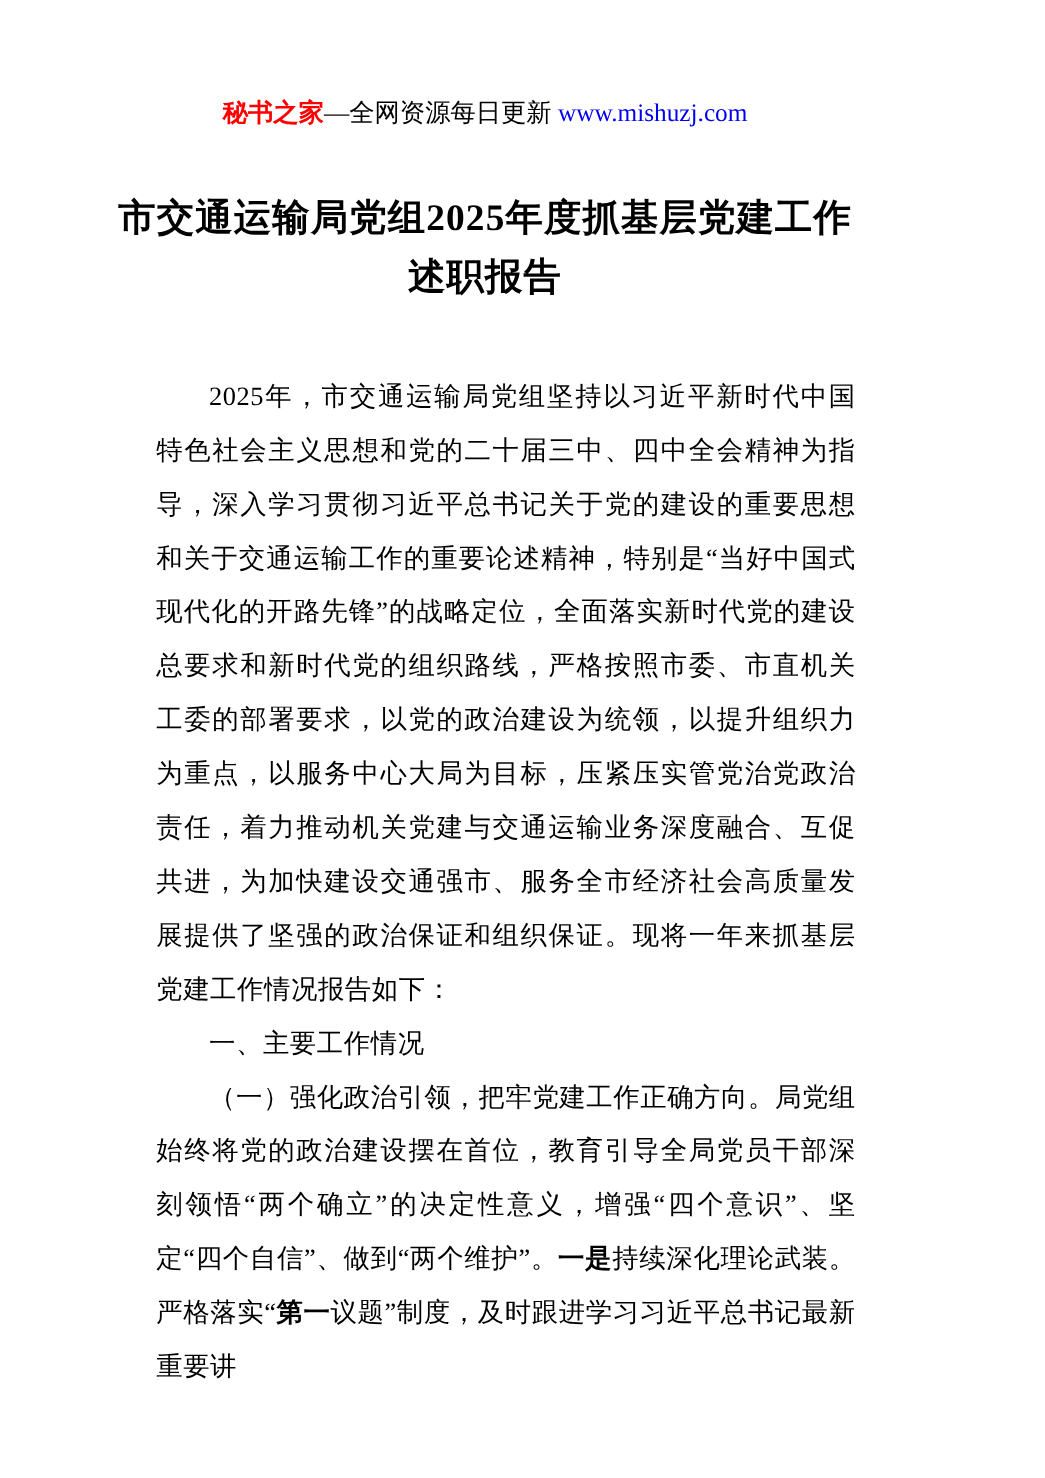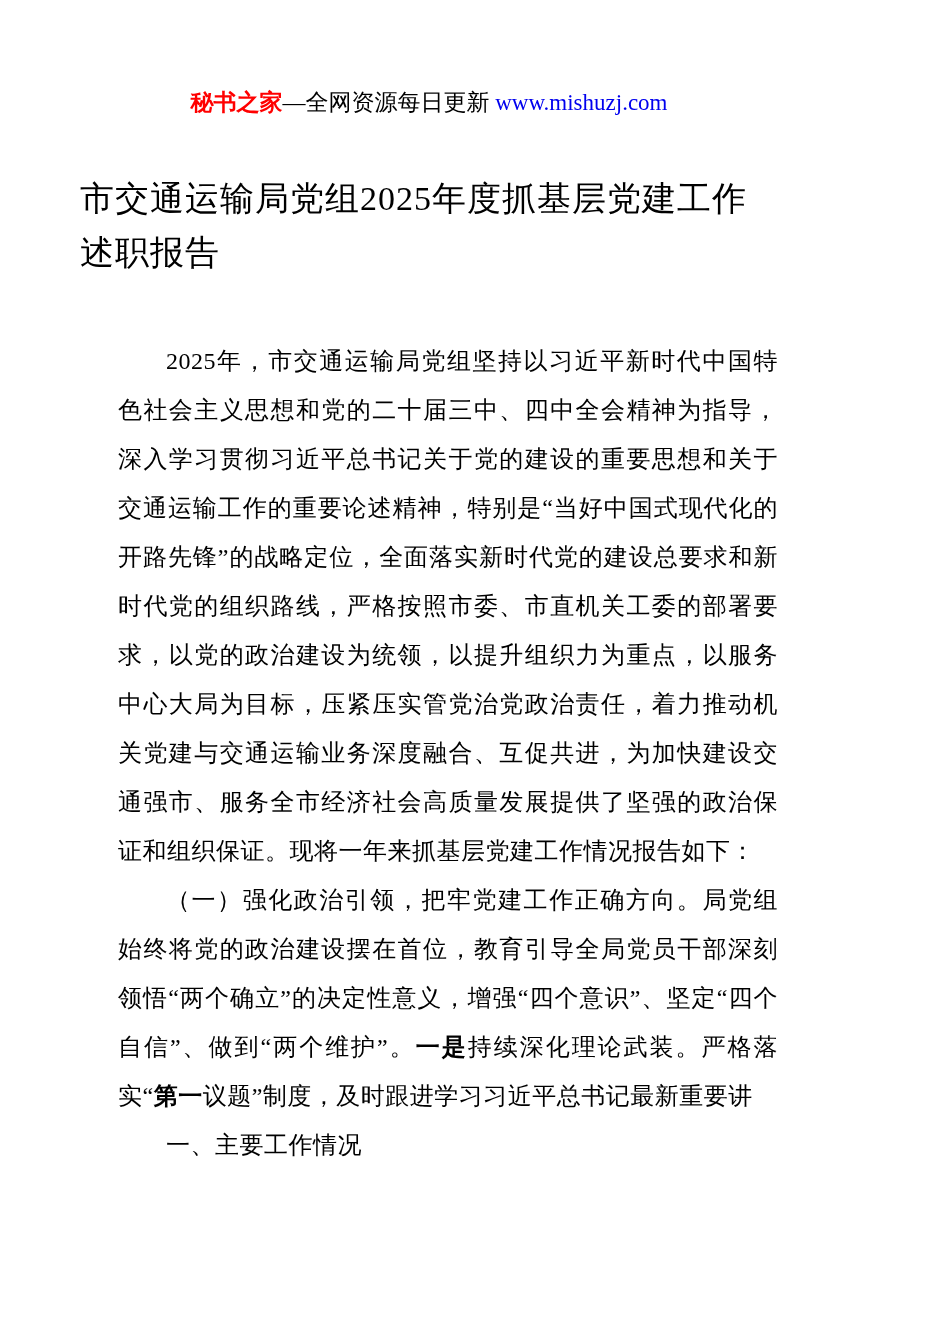--- a/index.html
+++ b/index.html
@@ -11,21 +11,21 @@
     width: 950px;
     height: 1344px;
     overflow: hidden;
     font-family: "Liberation Serif", serif;
     color: #000000;
   }
   .page {
     box-sizing: border-box;
     width: 900px;
     height: 1344px;
-    padding: 88px 122px 0 80px;
+    padding: 88px 122px 0 104px;
     overflow: hidden;
   }
   .header-line {
     text-align: center;
     font-size: 23px;
     line-height: 1.3;
     white-space: nowrap;
   }
   .brand {
     color: #ff0000;
@@ -35,22 +35,22 @@
     color: #000000;
   }
   .url {
     color: #0000ee;
     text-decoration: none;
   }
   .doc-title {
     margin: 54px auto 0 auto;
     width: 100%;
     font-size: 34px;
-    font-weight: normal;
-    text-align: left;
+    font-weight: bold;
+    text-align: center;
     line-height: 1.6;
     letter-spacing: 1px;
   }
   .doc-body {
     margin-top: 56px;
     font-size: 24px;
     line-height: 49px;
     text-align: justify;
     letter-spacing: 0.5px;
     margin-left: 38px;
@@ -70,17 +70,17 @@
 <div class="page">
 
   <div class="header-line">
     <span class="brand">秘书之家</span><span class="tagline">—全网资源每日更新 </span><a class="url" href="#">www.mishuzj.com</a>
   </div>
 
   <h1 class="doc-title">市交通运输局党组2025年度抓基层党建工作述职报告</h1>
 
   <div class="doc-body">
       <p class="para"><span>2025年，市交通运输局党组坚持以习近平新时代中国特色社会主义思想和党的二十届三中、四中全会精神为指导，深入学习贯彻习近平总书记关于党的建设的重要思想和关于交通运输工作的重要论述精神，特别是“当好中国式现代化的开路先锋”的战略定位，全面落实新时代党的建设总要求和新时代党的组织路线，严格按照市委、市直机关工委的部署要求，以党的政治建设为统领，以提升组织力为重点，以服务中心大局为目标，压紧压实管党治党政治责任，着力推动机关党建与交通运输业务深度融合、互促共进，为加快建设交通强市、服务全市经济社会高质量发展提供了坚强的政治保证和组织保证。现将一年来抓基层党建工作情况报告如下：</span></p>
+      <p class="para"><span>一、主要工作情况</span></p>
       <p class="para"><span>（一）强化政治引领，把牢党建工作正确方向。局党组始终将党的政治建设摆在首位，教育引导全局党员干部深刻领悟“两个确立”的决定性意义，增强“四个意识”、坚定“四个自信”、做到“两个维护”。</span><span class="bold">一是</span><span>持续深化理论武装。严格落实“</span><span class="bold">第一</span><span>议题”制度，及时跟进学习习近平总书记最新重要讲</span></p>
-      <p class="para"><span>一、主要工作情况</span></p>
     </div>
 
 </div>
 
 </body></html>

